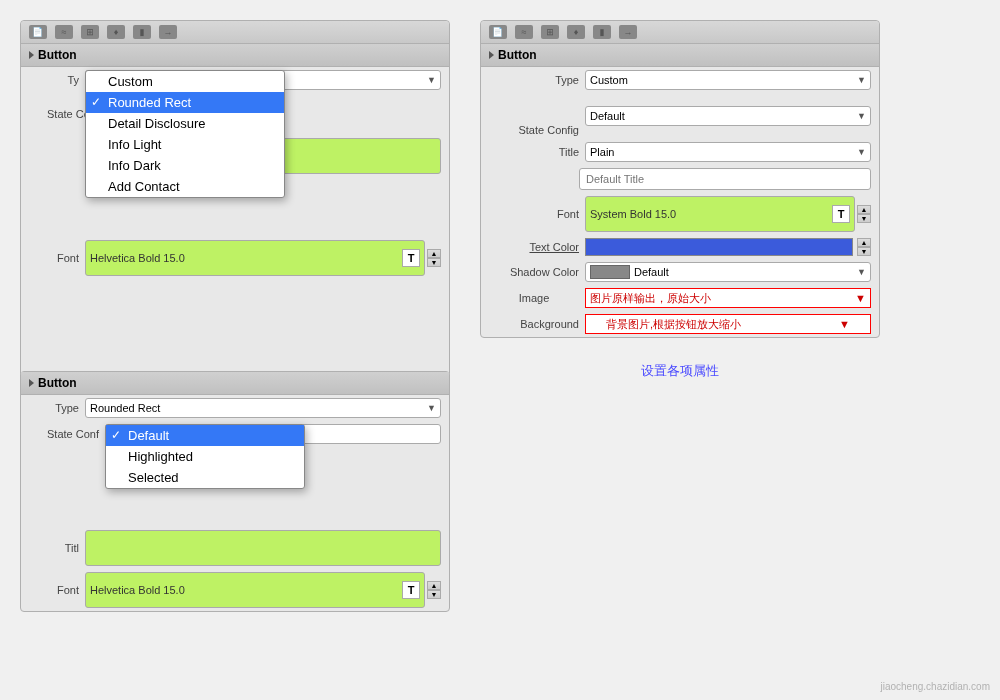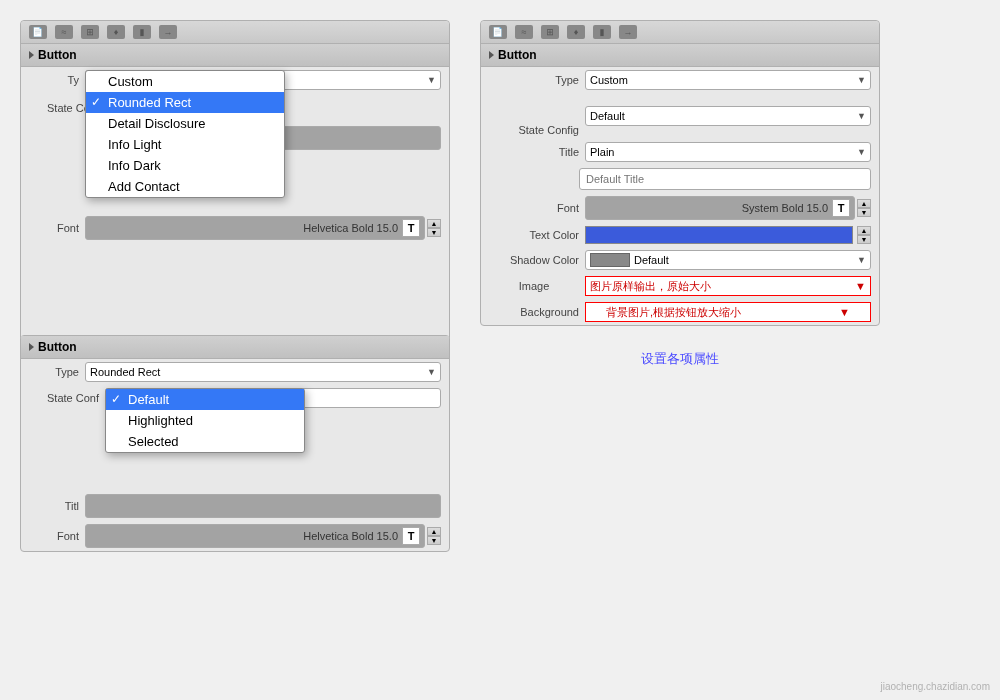--- a/index.html
+++ b/index.html
@@ -97,29 +97,29 @@
     .form-label {
       text-align: right;
       color: #444;
       font-size: 11px;
       min-width: 80px;
       margin-right: 6px;
     }
 
     .form-input {
       flex: 1;
-      background: #a3a3a3;
+      background: #bef264;
       border: 1px solid #aaa;
       border-radius: 3px;
       padding: 1px 4px;
       font-size: 11px;
-      height: 24px;
-      display: flex;
-      align-items: center;
-      justify-content: flex-end;
+      height: 36px;
+      display: flex;
+      align-items: center;
+      justify-content: space-between;
       position: relative;
     }
 
     .form-input-text {
       color: #333;
       font-size: 11px;
     }
 
     .stepper {
       display: flex;
@@ -441,21 +441,21 @@
           <span class="form-input-text">System Bold 15.0</span>
           <span class="font-t-box">T</span>
         </div>
         <div class="stepper">
           <div class="stepper-btn">▲</div>
           <div class="stepper-btn">▼</div>
         </div>
       </div>
 
       <div class="form-row">
-        <span class="form-label" style="min-width:90px; text-align:right;">Text Color</span>
+        <span class="form-label" style="min-width:90px; text-align:right;text-decoration:underline;">Text Color</span>
         <div class="color-row" style="flex:1;">
           <div class="color-well" style="flex:1; height:18px; background:#3b5bdb; border:1px solid #888;"></div>
           <div class="stepper">
             <div class="stepper-btn">▲</div>
             <div class="stepper-btn">▼</div>
           </div>
         </div>
       </div>
 
       <div class="form-row">

